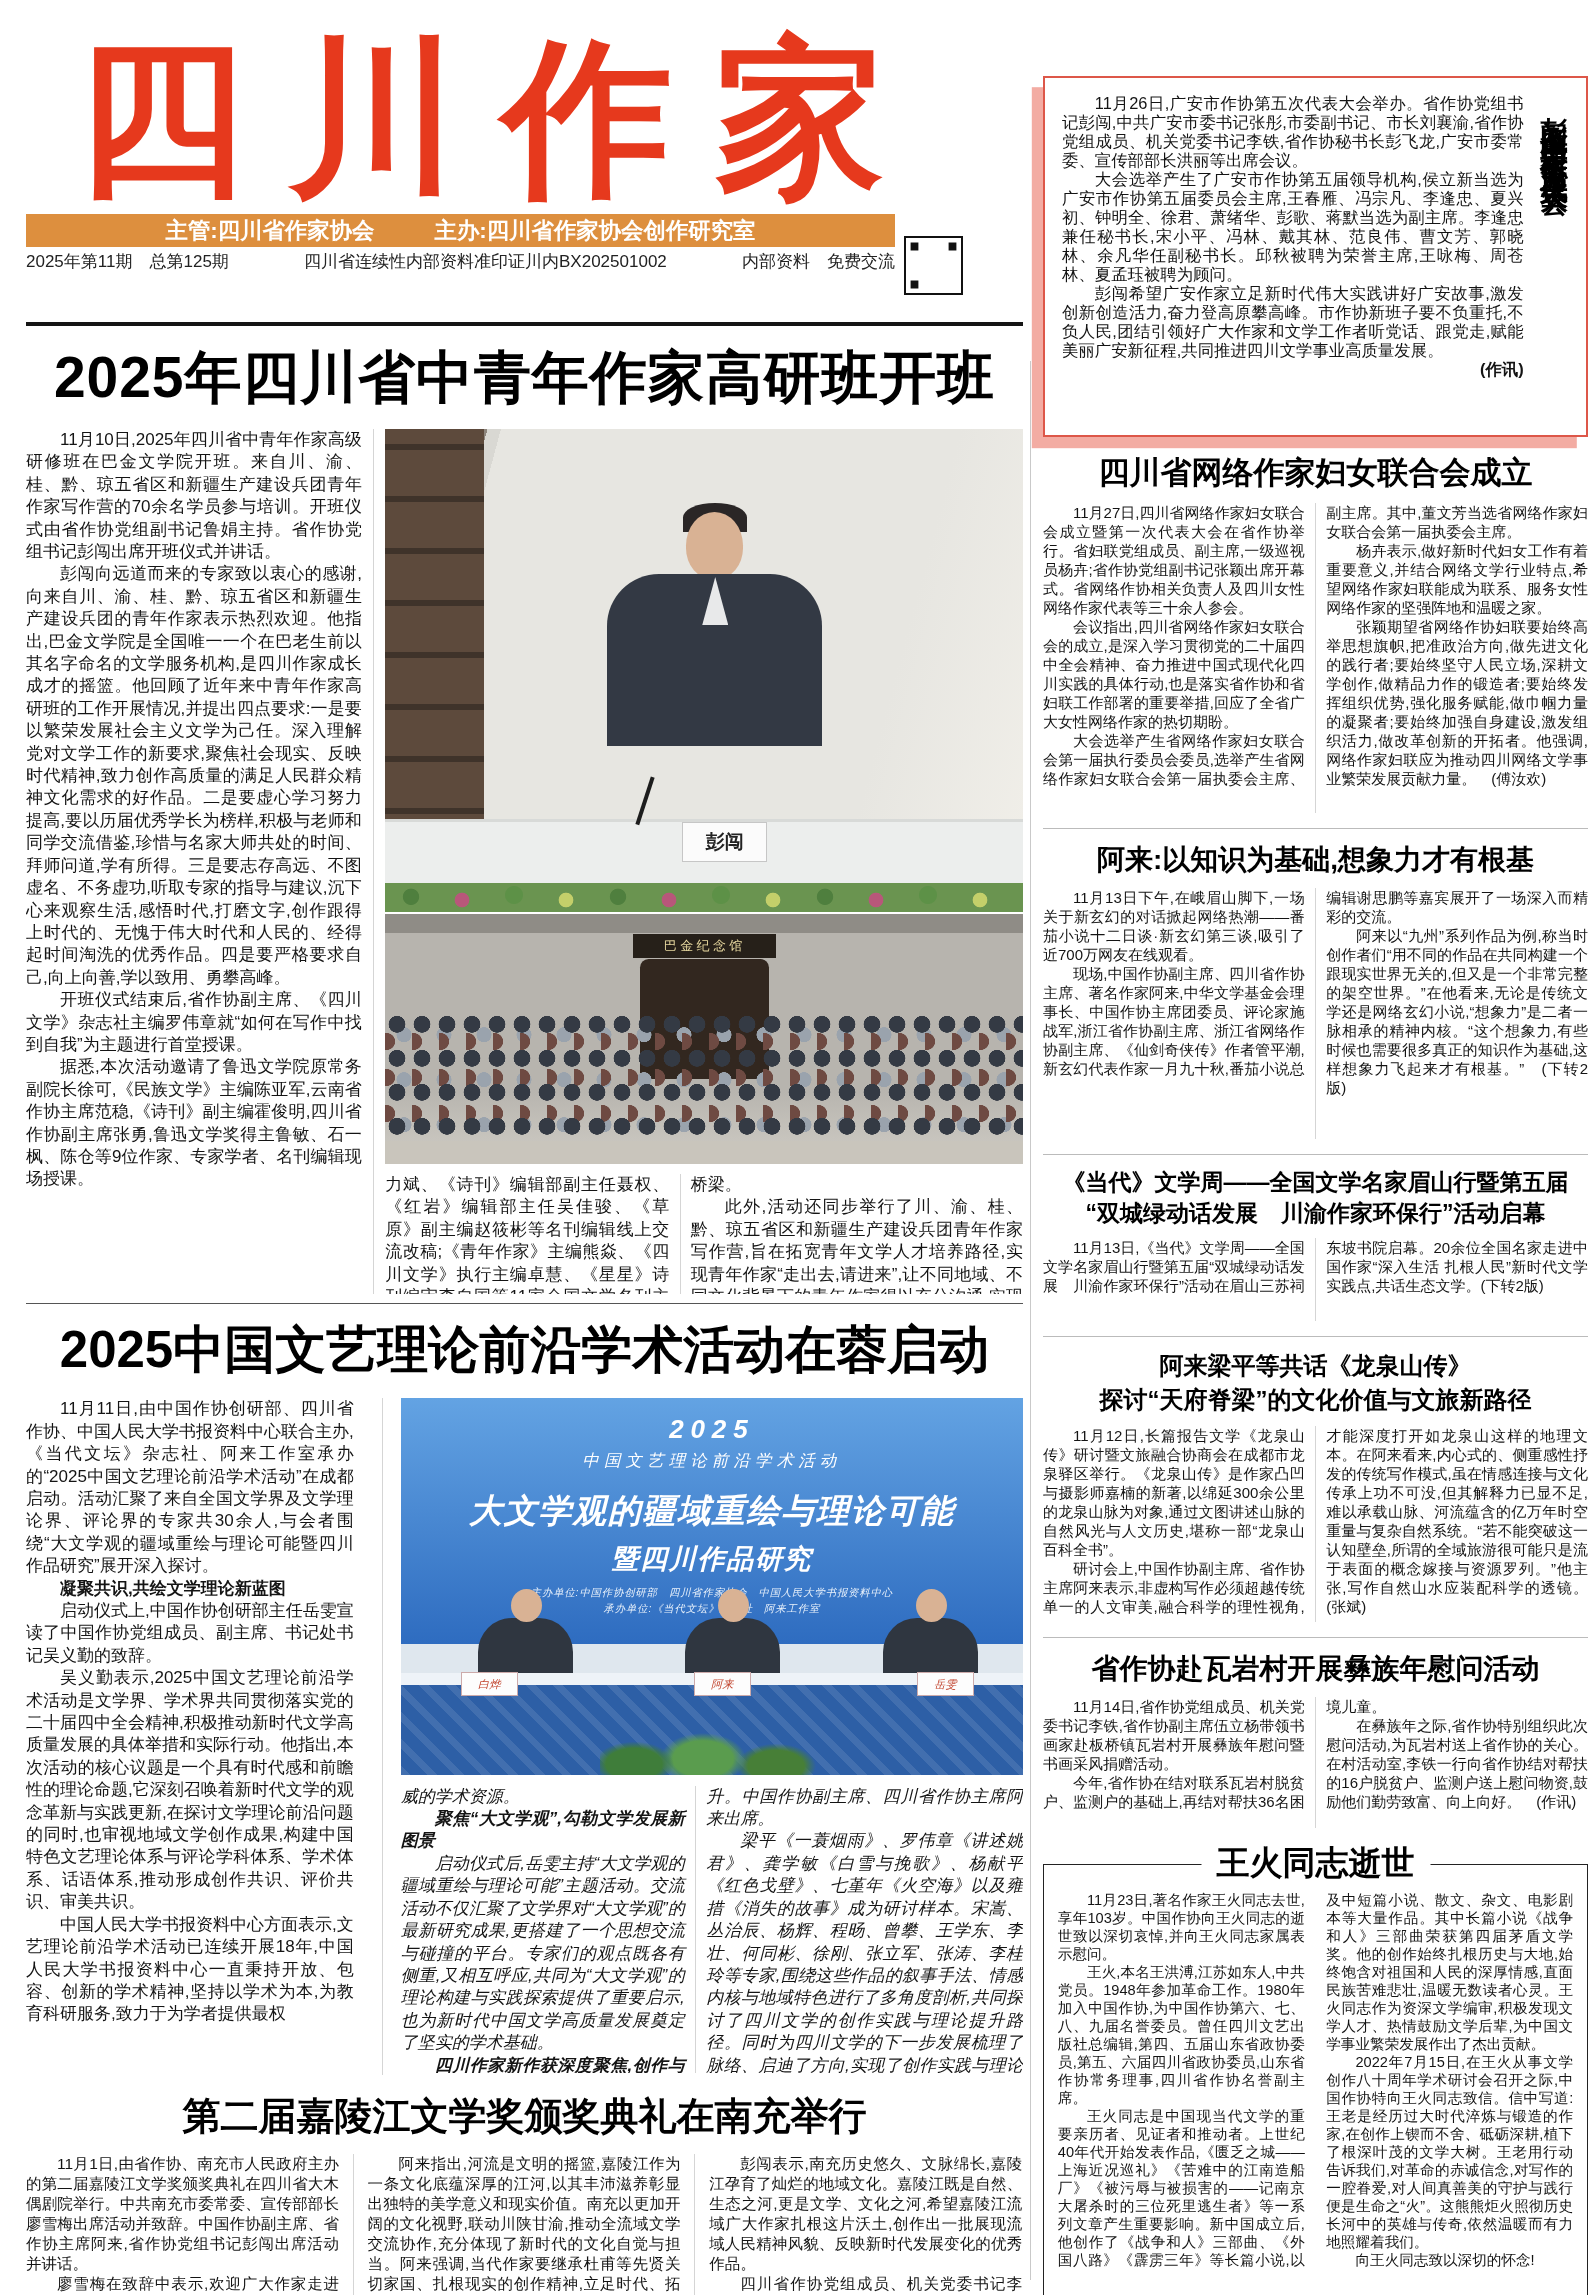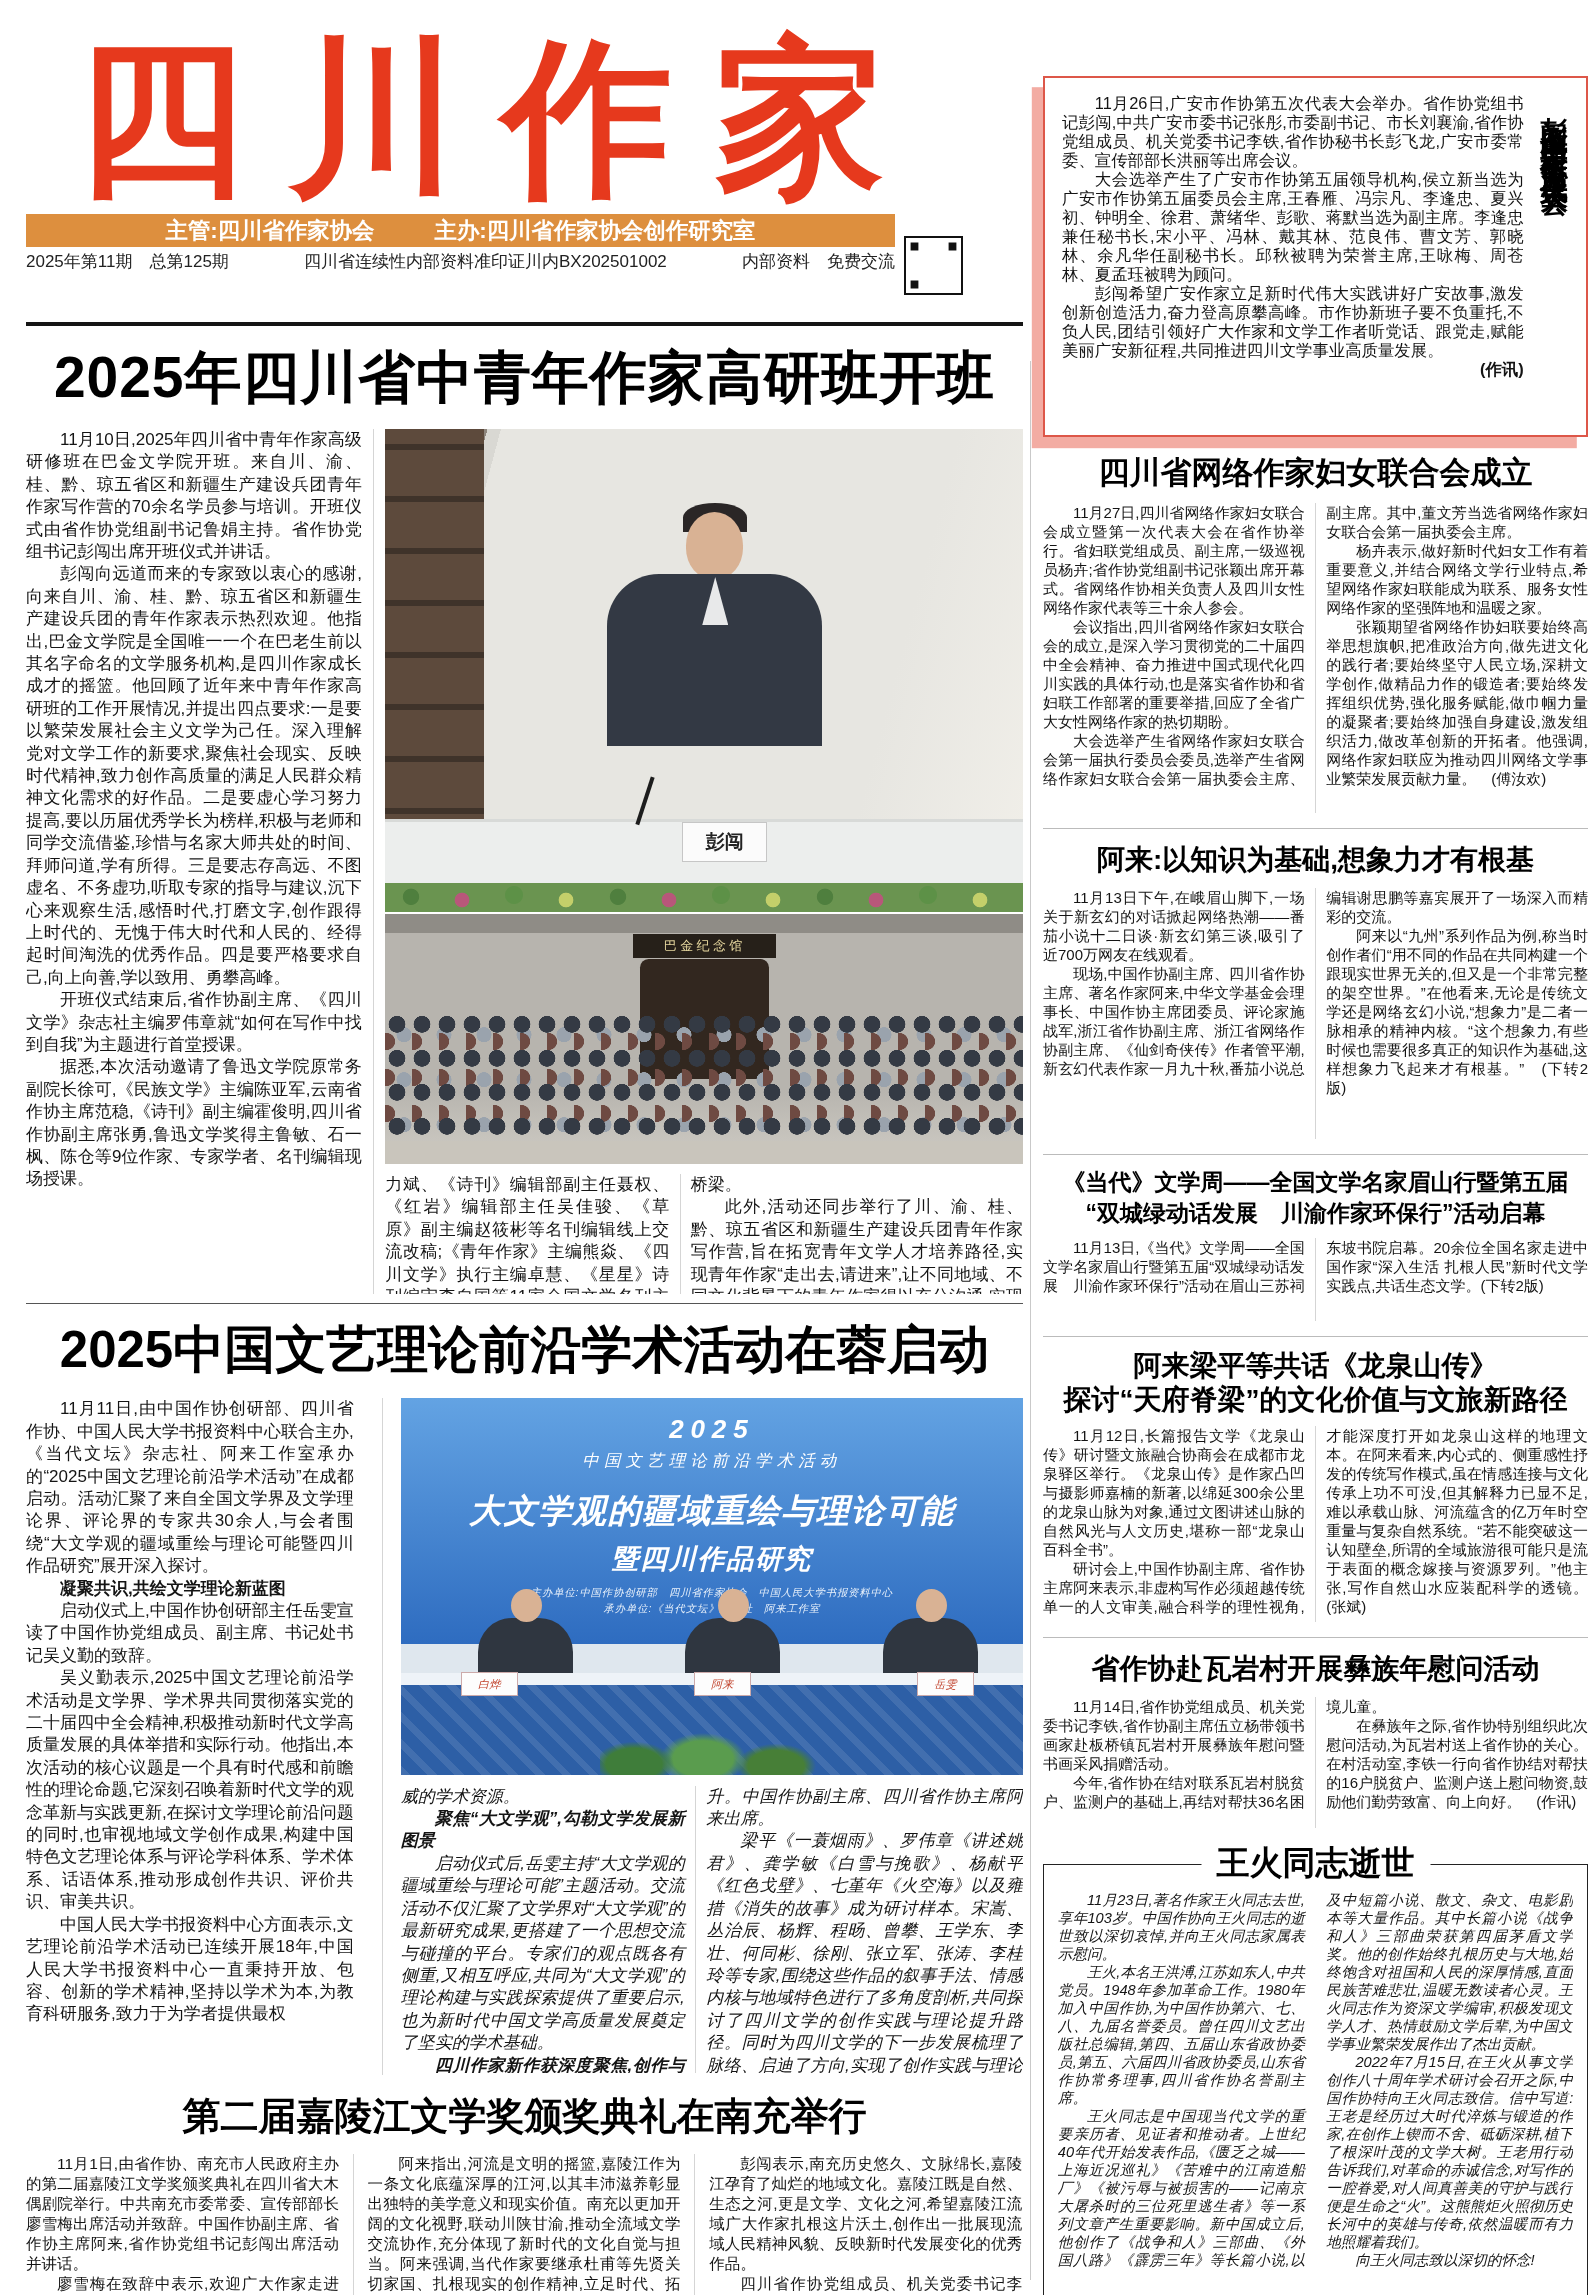--- a/index.html
+++ b/index.html
@@ -121,31 +121,31 @@
             padding:15.5px 12px 12px 17px; display:flex; }
   .redbox-body { flex:1; font-size:16.4px; line-height:19px; text-align:justify; }
   .redbox-title { writing-mode:vertical-rl; font-size:27.5px; font-weight:900; line-height:40px;
                   letter-spacing:4.3px; height:329px; margin-left:10.3px; color:#000; }
   .sb-art { margin-top:15.5px; }
   .sb-art + .sb-art { border-top:0.9px solid #bbb; padding-top:12px; }
   .sb-h { text-align:center; font-weight:900; color:#000; margin:0 0 8.6px; }
   .h-funv { font-size:31px; }
   .h-alai { font-size:28px; }
   .h-two  { font-size:23px; line-height:31px; }
-  .h-longquan { font-size:28px; line-height:34px;text-align:center; }
+  .h-longquan { font-size:24px; line-height:34px;text-align:center; }
   .h-wayan { font-size:28px; }
   .sb-body { columns:2; column-gap:21.5px; column-rule:0.9px solid #d5d5d5;
              font-size:15px; line-height:19px; text-align:justify; overflow:hidden; }
   .b-funv { height:310px; } .b-alai { height:251px; } .b-dangdai { height:83px; }
   .b-longquan { height:196px; } .b-wayan { height:131px; }
   .wanghuo { position:relative; border:1.7px solid #222; margin-top:36px; padding:26px 13.8px 13.8px; }
   .wh-title { position:absolute; top:-24px; left:50%; transform:translateX(-50%); background:#fff;
               padding:0 15.5px; font-size:33px; font-weight:900; white-space:nowrap; color:#000; }
   .wh-body { columns:2; column-gap:21.5px; font-size:14.6px; line-height:18px; text-align:justify;
-             height:403px; overflow:hidden;font-style:italic; }
+             height:403px; overflow:hidden; }
 </style>
 </head>
 <body>
 
 <div class="page">
 
   <div class="main">
 
     <div class="header">
       <div class="masthead-title">四川作家</div>

